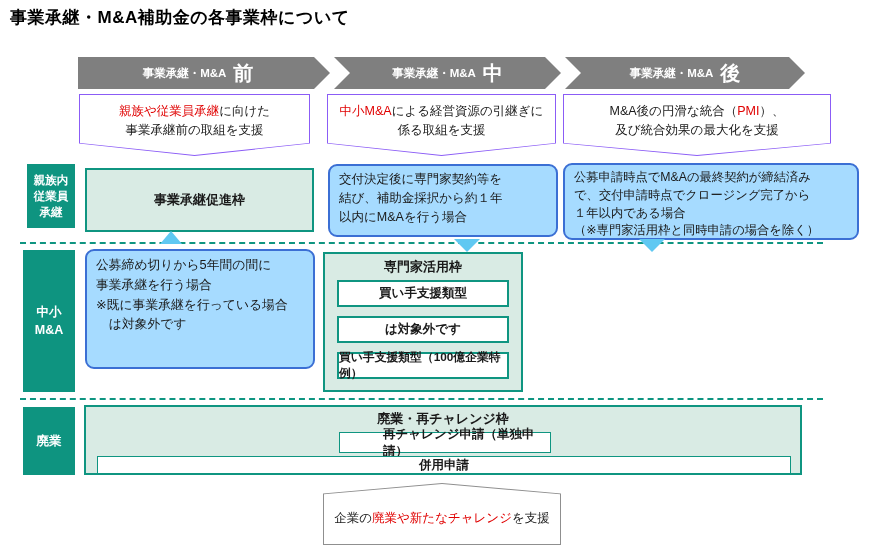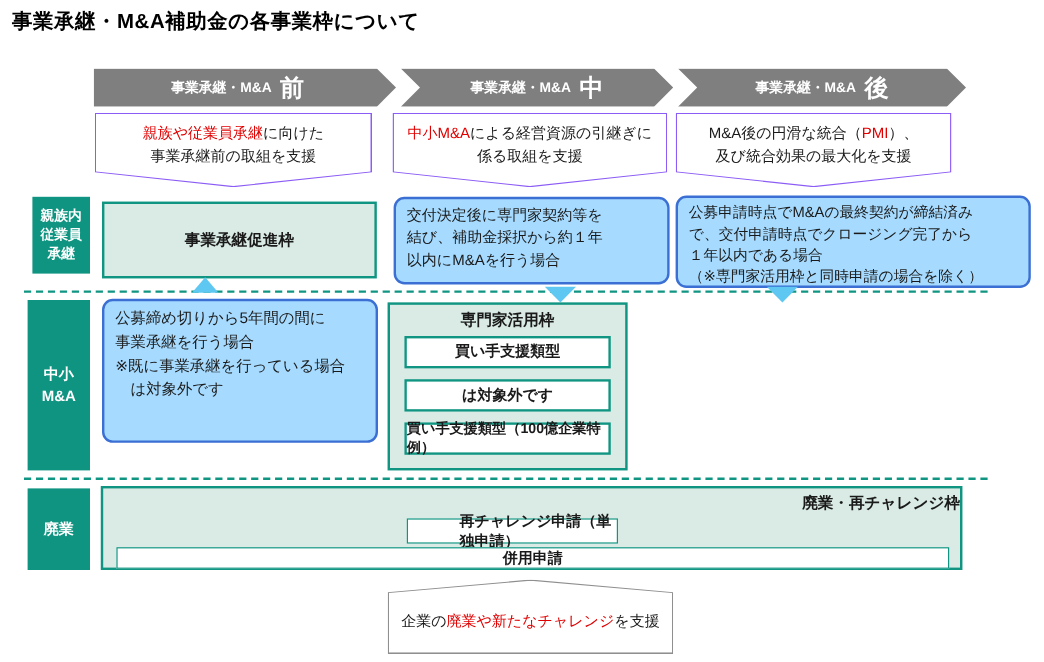--- a/index.html
+++ b/index.html
@@ -23,21 +23,21 @@
             clip-path:polygon(0 0, calc(100% - 16px) 0, 100% 50%, calc(100% - 16px) 100%, 0 100%, 16px 50%); }
 
   
   .pennant { position:absolute; background:#8b5cf6;
              clip-path:polygon(0 0, 100% 0, 100% 80%, 50% 100%, 0 80%); }
   .pennant-inner { position:absolute; inset:1px; background:#fff;
              clip-path:polygon(0 0, 100% 0, 100% 80%, 50% 100%, 0 80%);
              text-align:center; font-size:12.5px; line-height:1.5; padding-top:7px; }
   #pennant1 { left:79px;  top:94px; width:231px; height:62px; }
   #pennant2 { left:327px; top:94px; width:229px; height:62px; }
-  #pennant3 { left:563px; top:94px; width:230px; height:62px; }
+  #pennant3 { left:563px; top:94px; width:268px; height:62px; }
   .red { color:#E00000; }
 
   
   .sidebar { position:absolute; background:#0E9480; color:#fff; display:flex; align-items:center;
              justify-content:center; text-align:center; font-weight:bold; white-space:pre-line; }
   #sb-succession { left:27px; top:164px; width:48px; height:64px; font-size:11.5px; line-height:1.4; }
   #sb-ma        { left:23px; top:250px; width:52px; height:142px; font-size:12.5px; line-height:1.45; }
   #sb-closure   { left:23px; top:407px; width:52px; height:68px; font-size:12.5px; }
 
   
@@ -69,22 +69,22 @@
   .tri { position:absolute; width:0; height:0; }
   #tri-up { left:160px; top:231px; border-left:11px solid transparent;
             border-right:11px solid transparent; border-bottom:13px solid #5FC8F2; }
   #tri-down-expert { left:454px; top:239px; border-left:13px solid transparent;
             border-right:13px solid transparent; border-top:13px solid #5FC8F2; }
   #tri-down-pmi { left:639px; top:239px; border-left:13px solid transparent;
             border-right:13px solid transparent; border-top:13px solid #5FC8F2; }
 
   
   #closure-frame { left:84px; top:405px; width:718px; height:70px; }
-  #closure-frame .frame-title { margin-top:3px;text-align:right; }
-  #closure-item-single { position:absolute; left:253px; top:25px; width:176px; height:21px; background:#fff;
+  #closure-frame .frame-title { margin-top:3px; }
+  #closure-item-single { position:absolute; left:253px; top:25px; width:212px; height:21px; background:#fff;
             border:1.5px solid #0F9581; display:flex; align-items:center; justify-content:center;
             font-weight:bold; font-size:12.5px;padding-left:43px; }
   #closure-item-combo { position:absolute; left:11px; right:9px; top:49px; height:18px; background:#fff;
             border:1.5px solid #0F9581; display:flex; align-items:center; justify-content:center;
             font-weight:bold; font-size:12.5px; }
 
   
   #bottom-pennant { position:absolute; left:323px; top:483px; width:238px; height:62px; background:#8f8f8f;
             clip-path:polygon(50% 0, 100% 17%, 100% 100%, 0 100%, 0 17%); }
   #bottom-pennant .pennant-up-inner { position:absolute; inset:1px; background:#fff;

